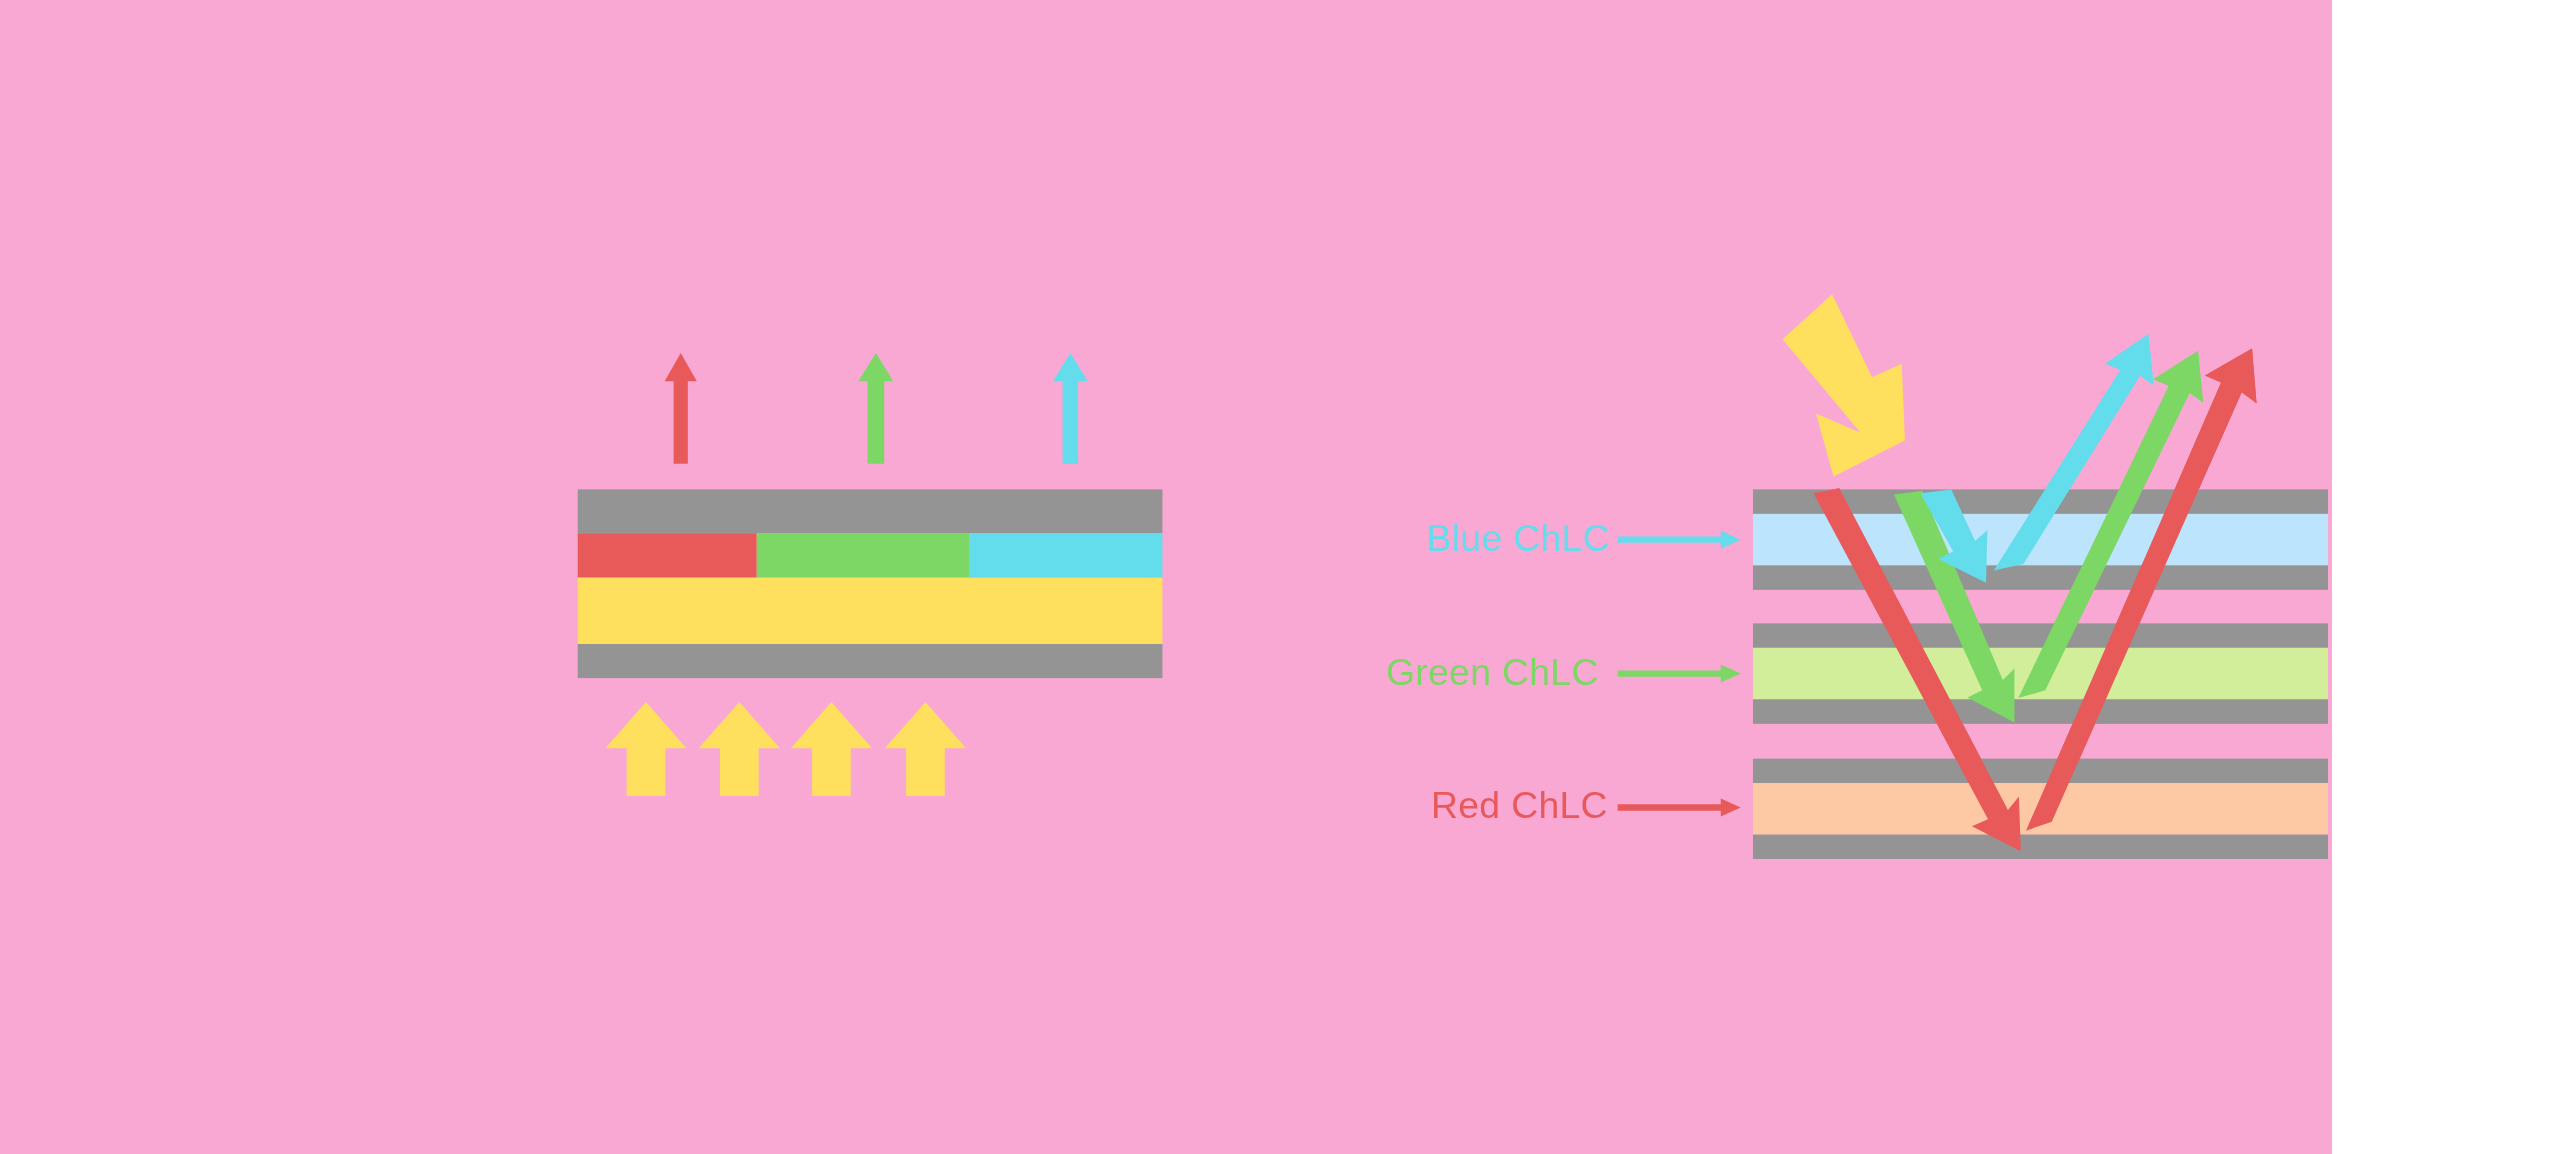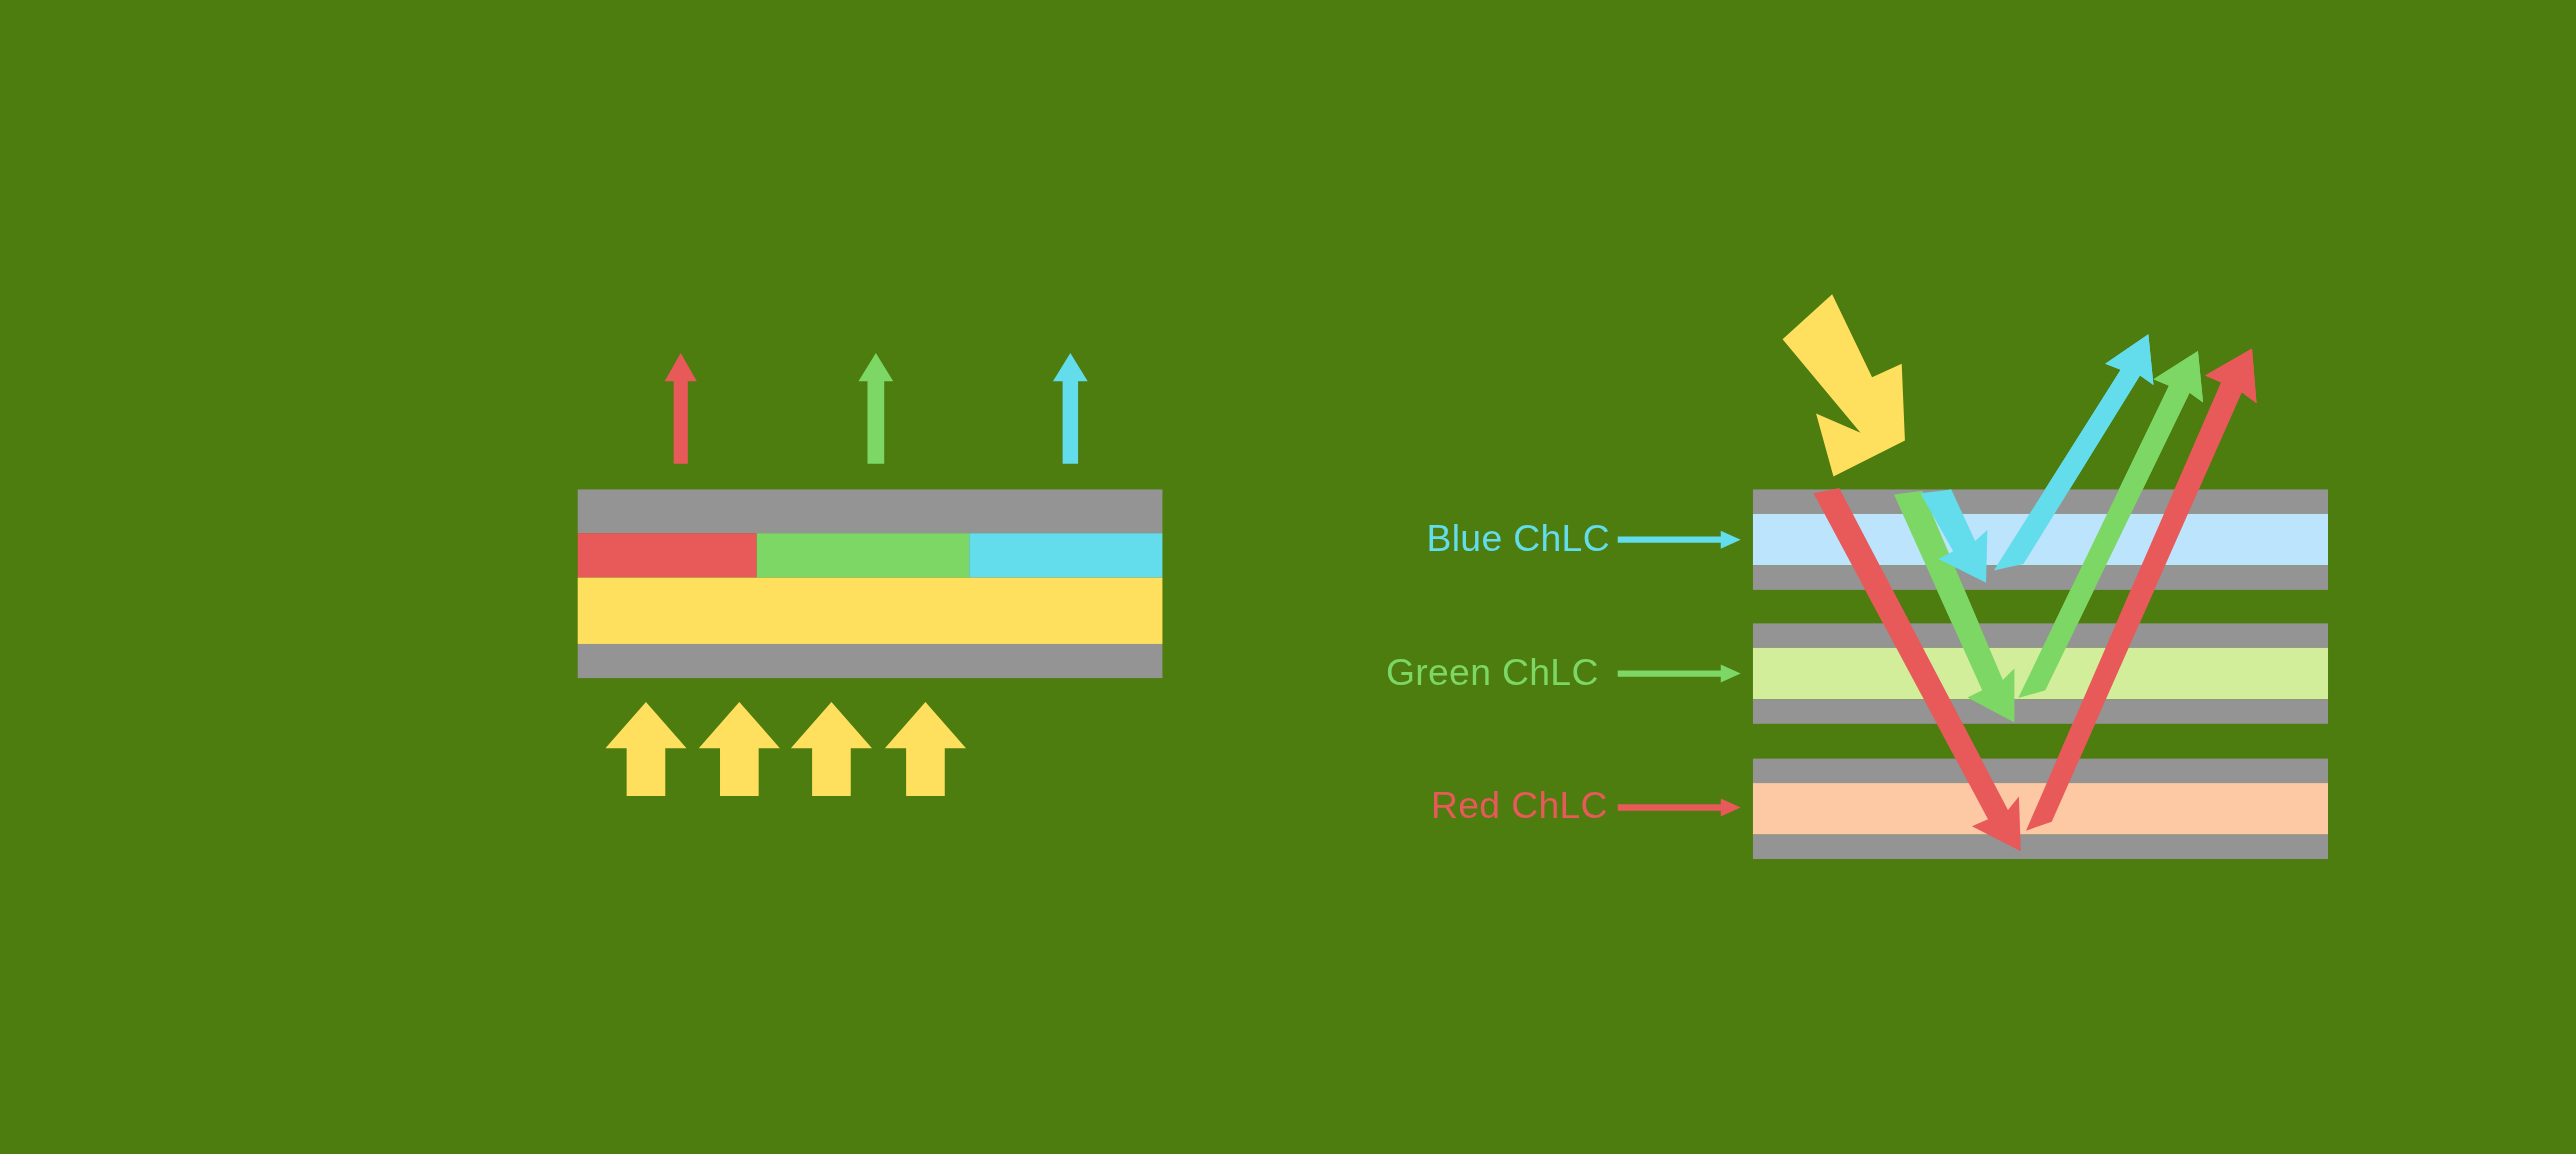--- a/index.html
+++ b/index.html
@@ -8,23 +8,23 @@
     background: #ffffff;
   }
   body {
     width: 2576px;
     height: 1154px;
     font-family: "Liberation Sans", sans-serif;
     overflow: hidden;
   }
   #canvas {
     position: relative;
-    width: 2576px;
+    width: 2332px;
     height: 1154px;
-    background: #4d7c0f;
+    background: #f9a8d4;
   }
   #figure-svg {
     position: absolute;
     left: 0;
     top: 0;
     width: 2576px;
     height: 1154px;
     display: block;
   }
   .lbl {

